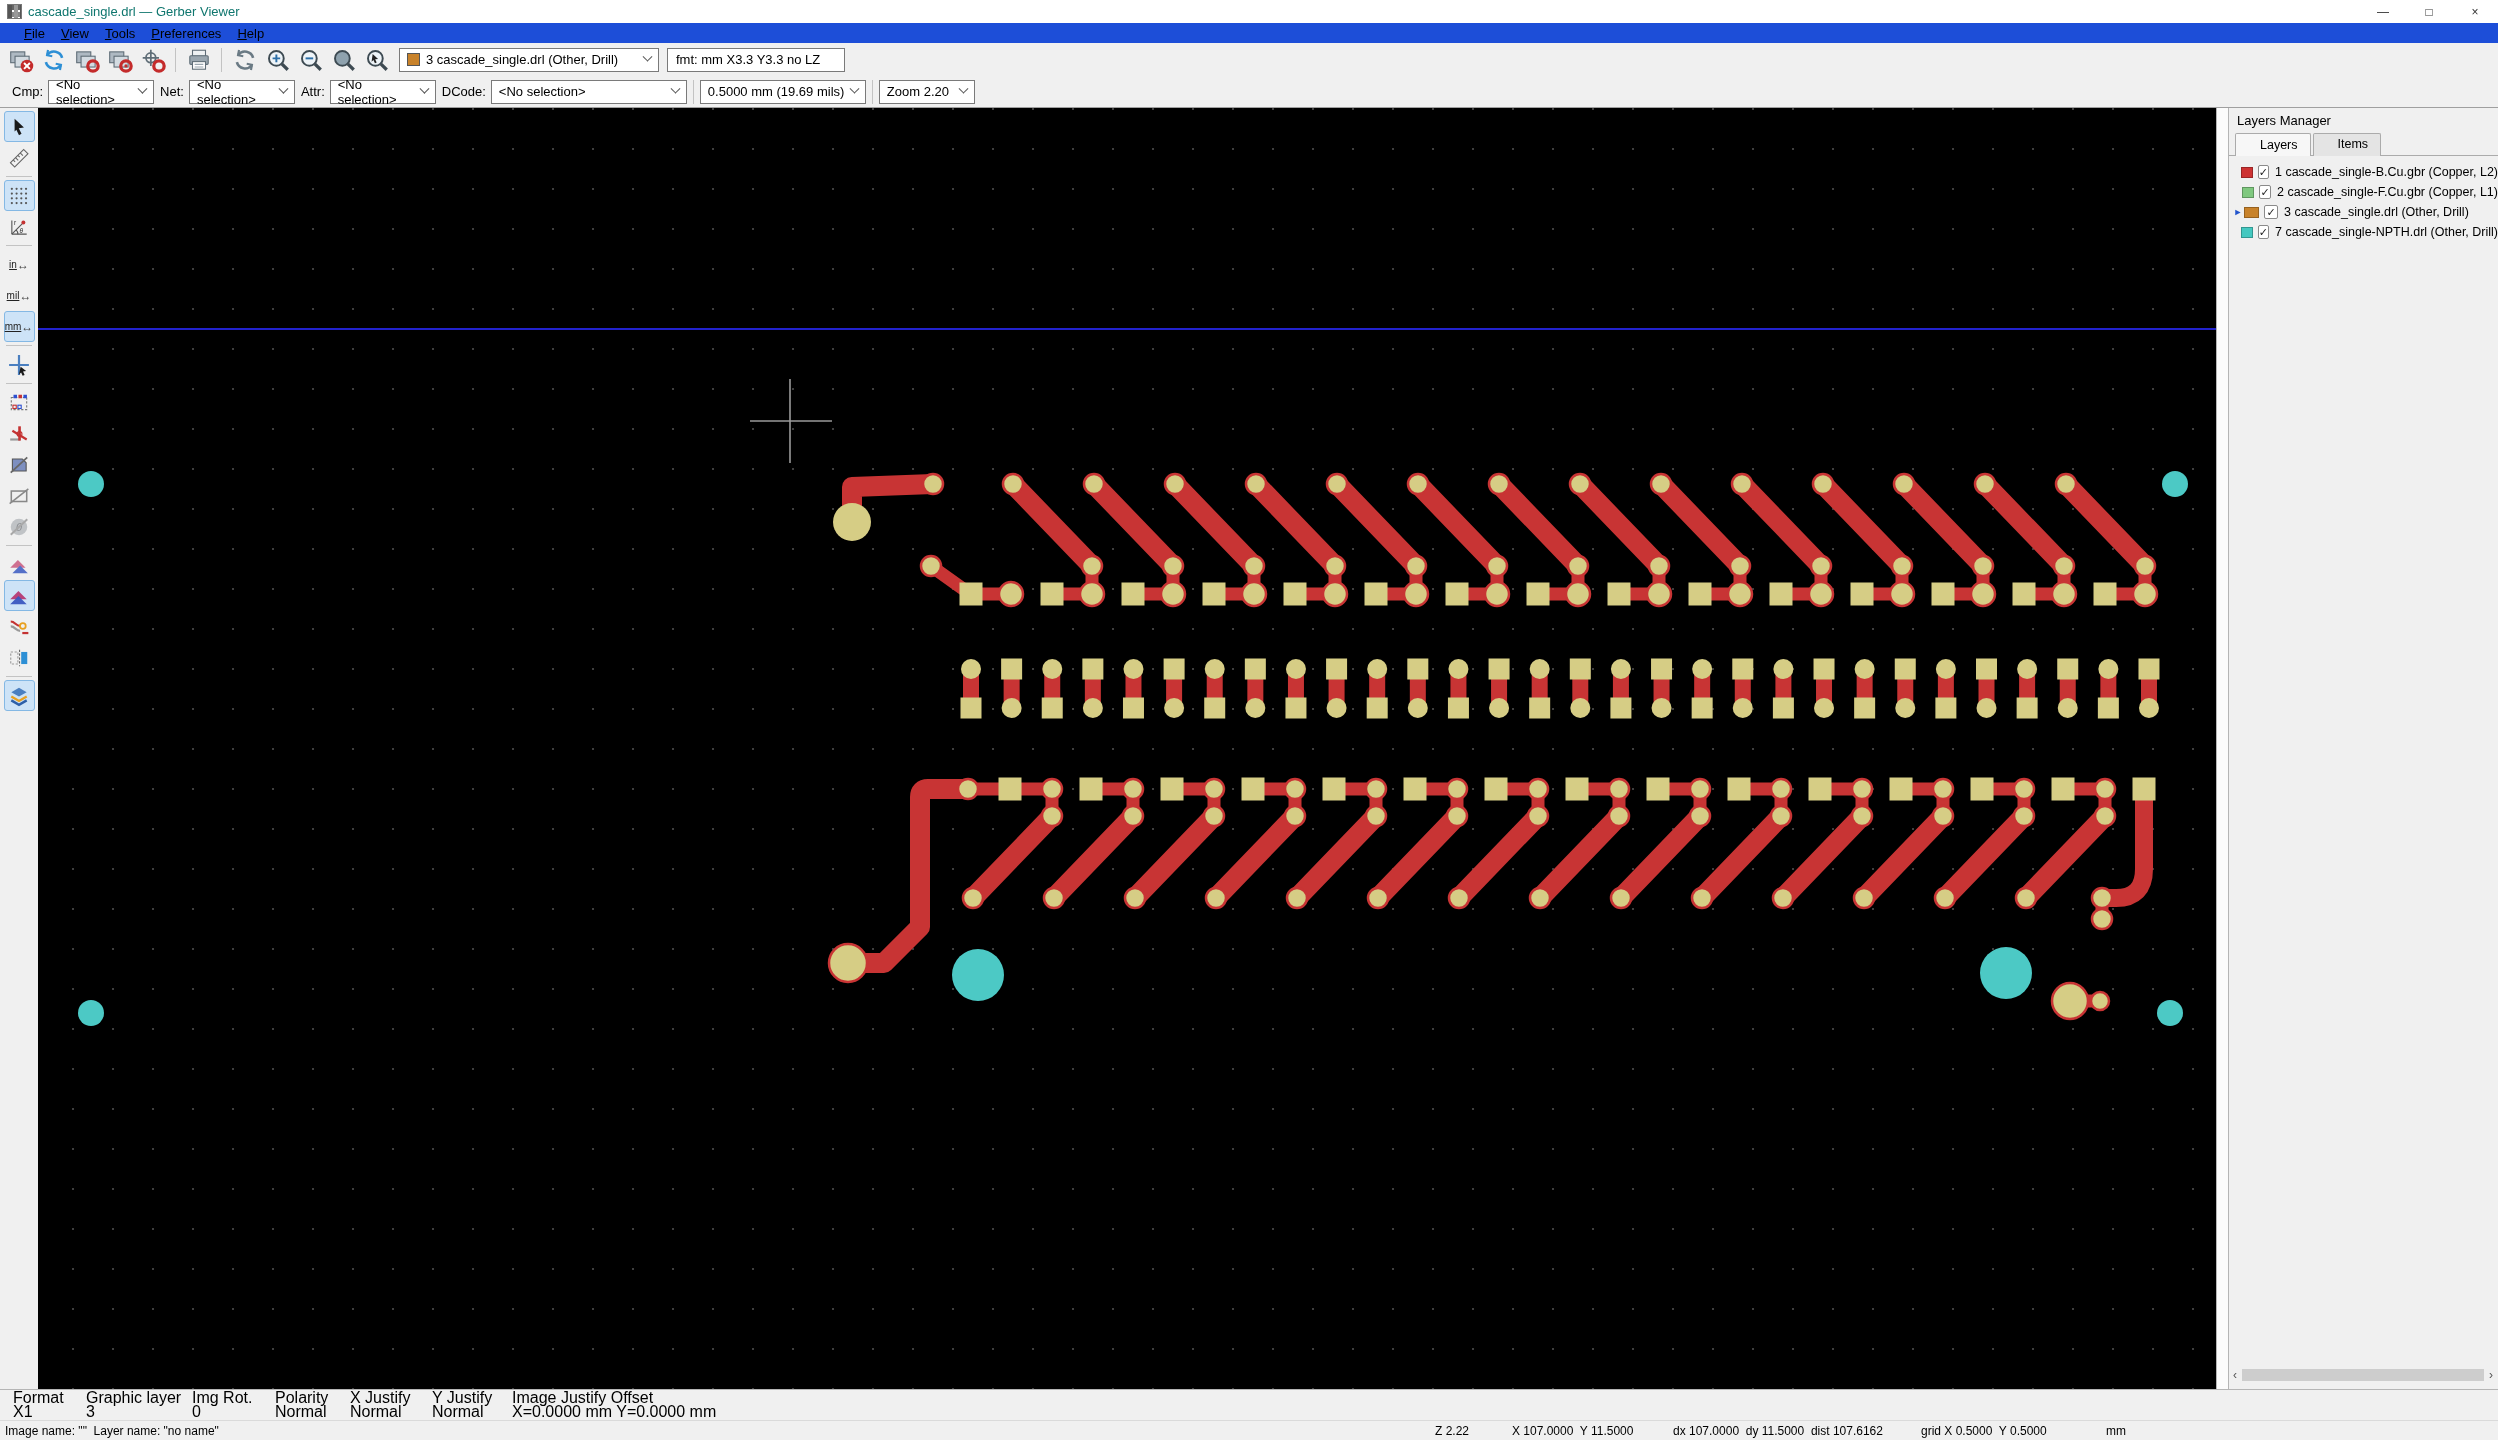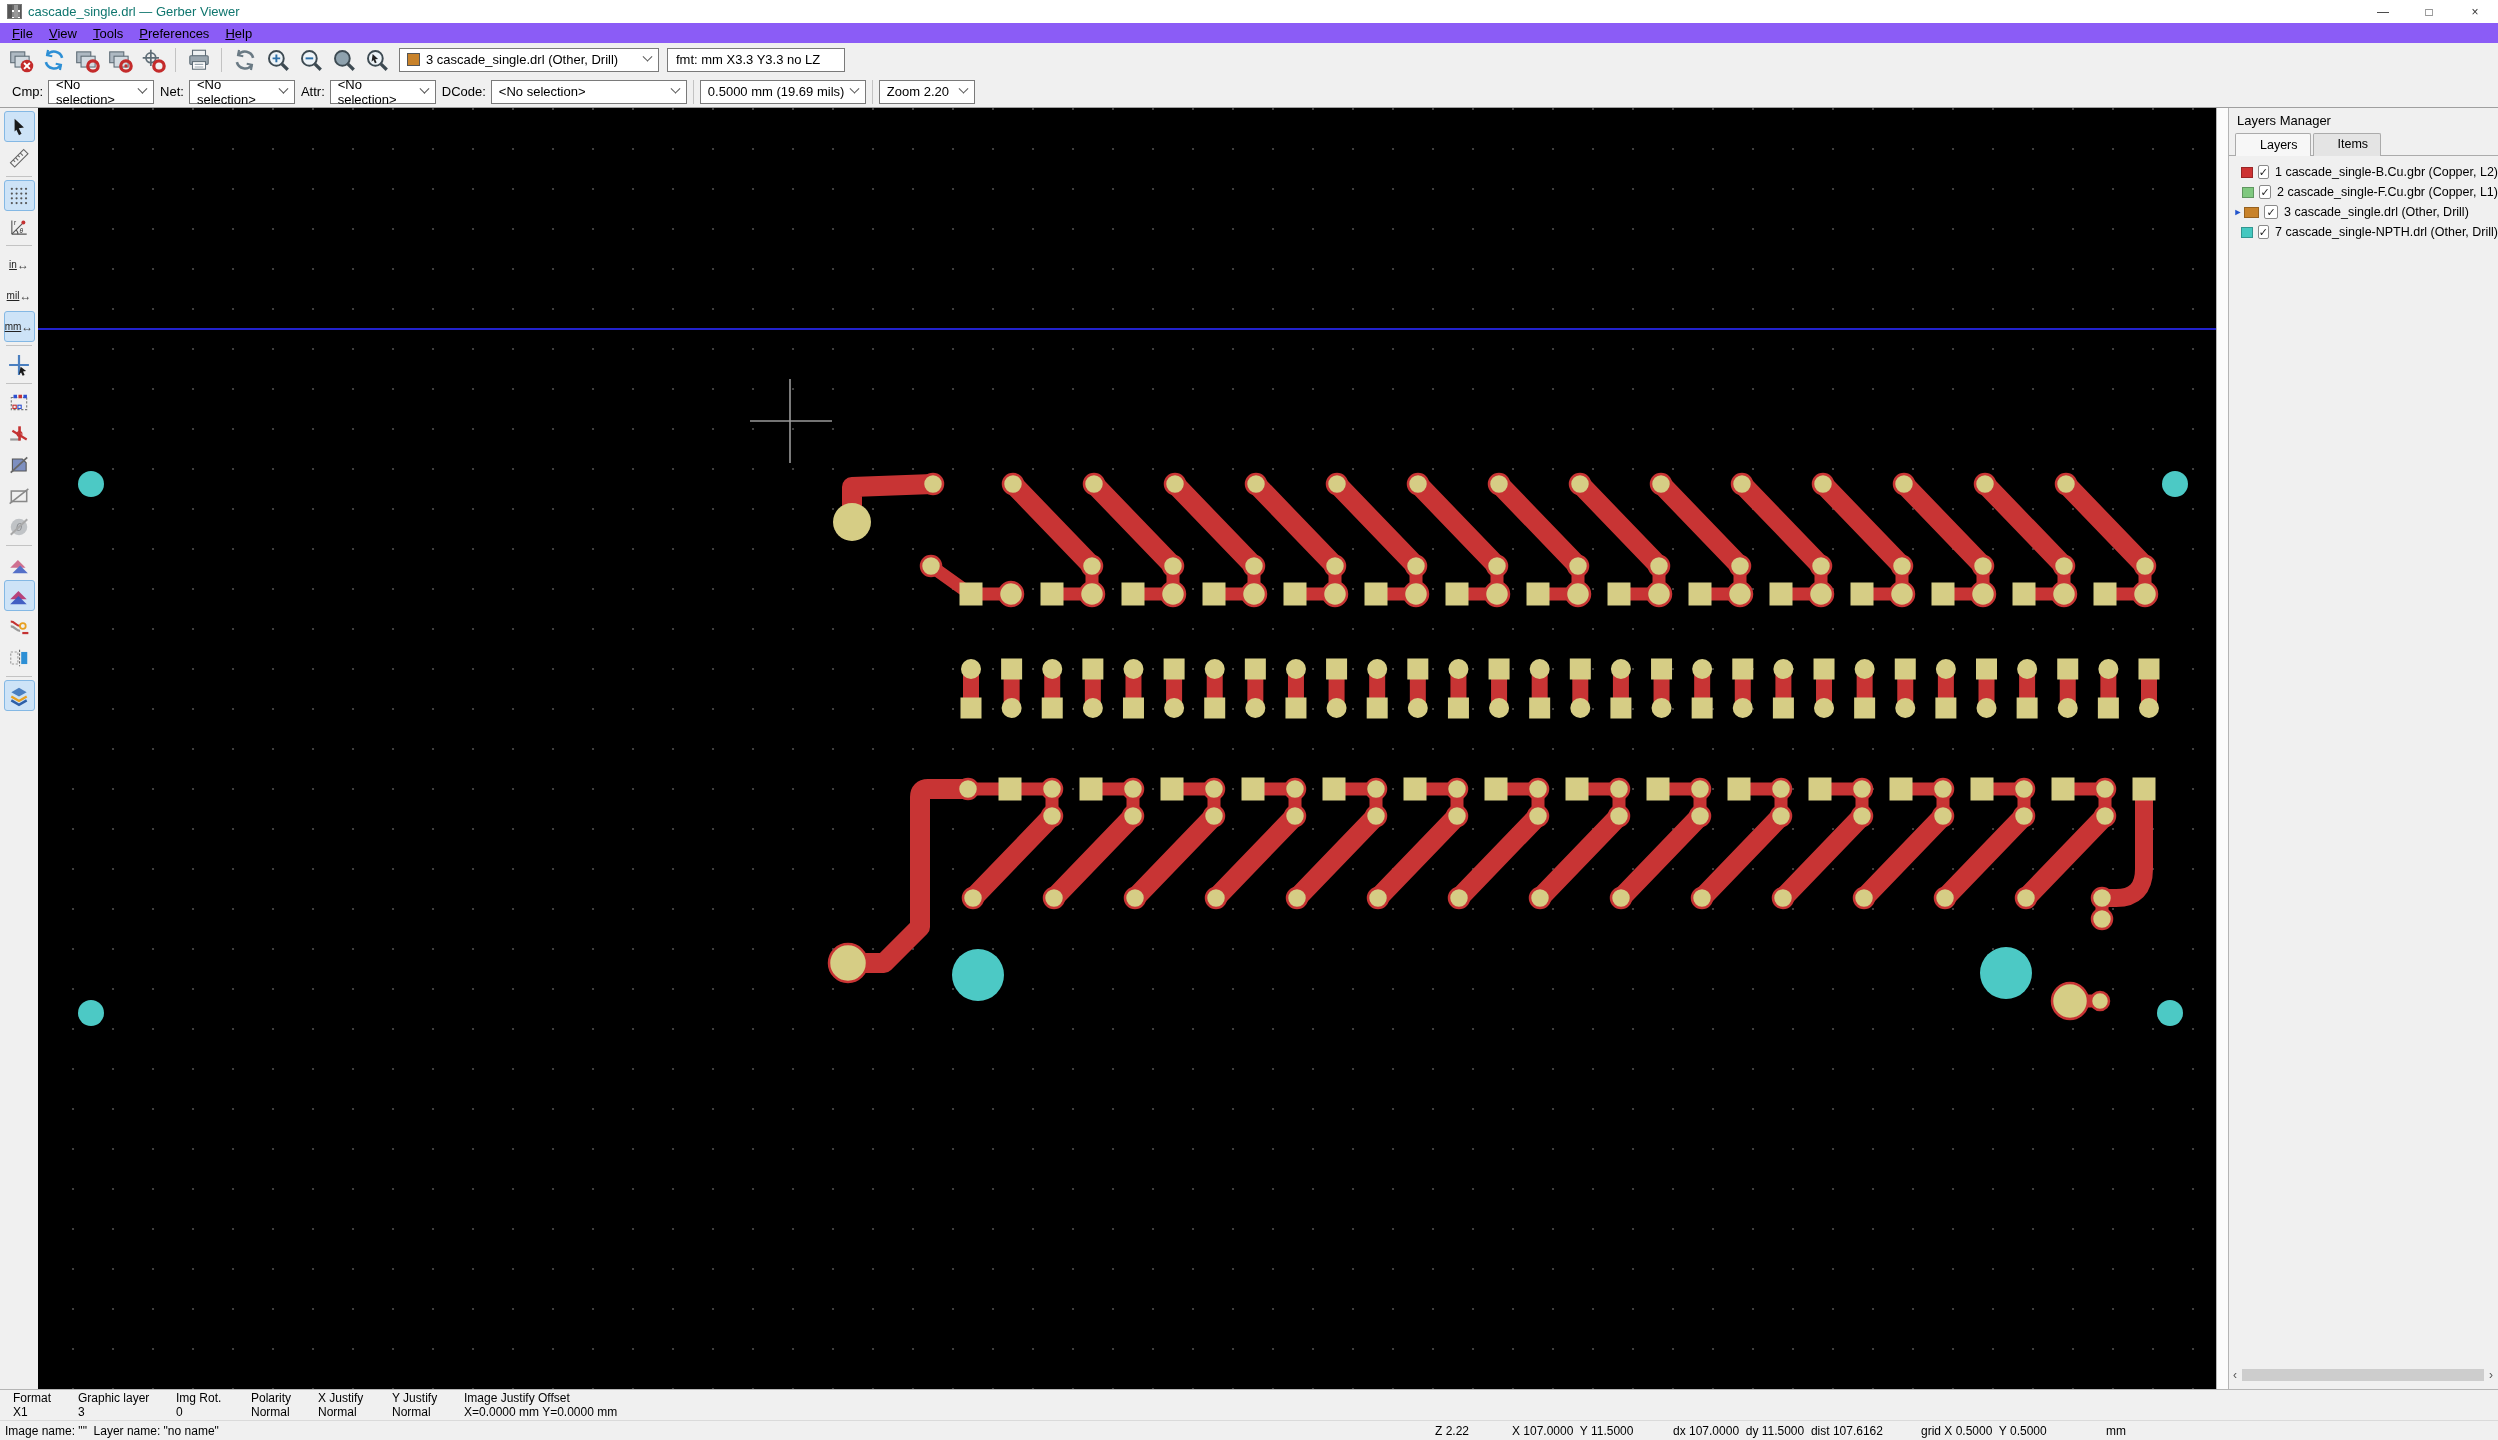--- a/index.html
+++ b/index.html
@@ -10,21 +10,21 @@
   }
   
   .titlebar { height:23px; background:#fff; display:flex; align-items:center; }
   .app-icon { width:15px; height:15px; margin:0 6px 0 7px; background:
       linear-gradient(90deg,#555 0 4px, transparent 4px 6px, #999 6px 10px, transparent 10px 12px, #555 12px),
       linear-gradient(#666 0 5px, transparent 5px 7px, #888 7px 12px, transparent 12px); border:1px solid #777; }
   .title-text { font-size:13px; color:#0f766e; }
   .win-controls { margin-left:auto; display:flex; height:100%; }
   .win-btn { width:46px; height:100%; display:flex; align-items:center; justify-content:center; font-size:12px; color:#333; }
   
-  .menubar { height:20px; background:#8b5cf6; display:flex; align-items:center; padding-left:4px; }
+  .menubar { height:20px; background:#1d4ed8; display:flex; align-items:center; padding-left:16px; }
   .menu-item { display:inline-block; padding:2px 8px; font-size:13px; }
   .menu-item::first-letter { text-decoration:underline; }
   
   .toolbar1 { height:33px; background:#f0f0f0; display:flex; align-items:center; padding-left:4px; }
   .toolbar2 { height:31px; background:#f0f0f0; display:flex; align-items:center; padding-left:6px; }
   .tbtn { width:29px; height:29px; display:flex; align-items:center; justify-content:center; border:1px solid transparent; border-radius:3px; margin:0 2px; }
   .sep { width:1px; height:24px; background:#c3c3c3; margin:0 6px; }
   .combo { height:24px; background:#fff; border:1px solid #7a7a7a; display:flex; align-items:center; padding:0 7px; font-size:13px; }
   .combo .chev { margin-left:auto; width:7px; height:7px; border:solid #555; border-width:0 1.6px 1.6px 0; transform:rotate(45deg) translate(-2px,-2px); }
   .combo .swatch { width:13px; height:13px; margin-right:6px; border:1px solid #555; }
@@ -52,21 +52,21 @@
   .layer-list { padding:6px 0 0 0; }
   .layer-row { display:flex; align-items:center; height:20px; padding-left:3px; }
   .cur-marker { width:12px; font-size:9px; color:#2255cc; text-align:center; }
   .layer-swatch { width:15px; height:11px; margin-right:5px; border:1px solid rgba(0,0,0,.25); }
   .cb { width:14px; height:14px; background:#fff; border:1px solid #8a8a8a; border-radius:2px; font-size:11px; line-height:12px; text-align:center; color:#222; margin-right:6px; }
   .layer-label { font-size:12.5px; white-space:nowrap; }
   .hscroll { position:absolute; left:0; right:1px; bottom:7px; height:14px; background:#f0f0f0; display:flex; align-items:center; }
   .hs-arrow { width:12px; text-align:center; font-size:12px; color:#555; line-height:12px; }
   .hs-thumb { height:12px; flex:1; background:#cdcdcd; margin:0 1px; }
   
-  .sb1 { height:31px; background:#f0f0f0; border-top:1px solid #b5b5b5; display:flex; padding-left:13px; font-size:12px; }
+  .sb1 { height:31px; background:#f0f0f0; border-top:1px solid #b5b5b5; display:flex; padding-left:13px; font-size:16px;gap:8px; }
   .sb1 .col { display:flex; flex-direction:column; justify-content:center; line-height:14px; }
   .sb2 { height:20px; background:#f0f0f0; border-top:1px solid #dadada; position:relative; font-size:12px; }
   .sb2 span { position:absolute; top:3px; white-space:pre; }
 </style>
 </head>
 <body>
 
 <div class="titlebar">
   <div class="app-icon"></div>
   <div class="title-text">cascade_single.drl — Gerber Viewer</div>

